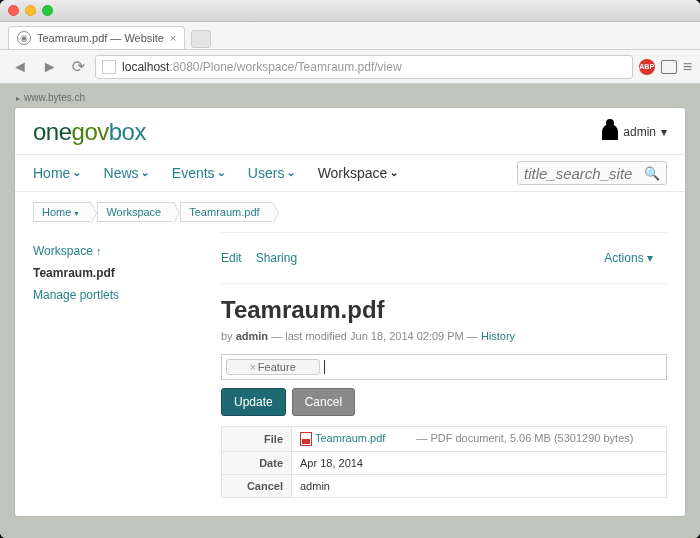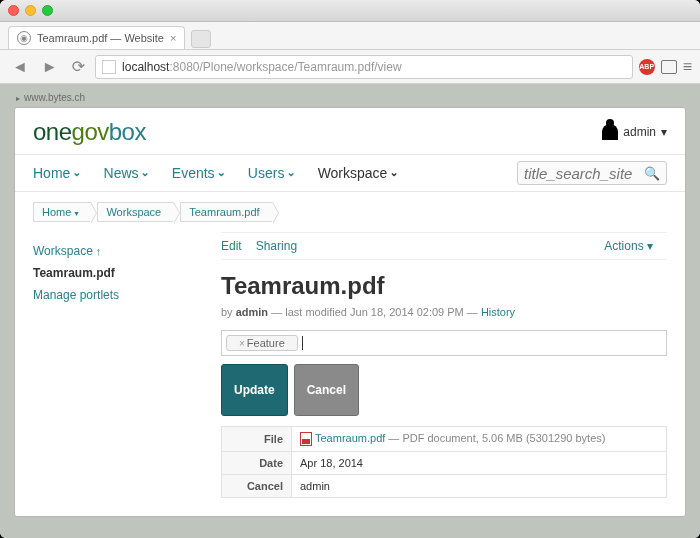--- a/index.html
+++ b/index.html
@@ -44,42 +44,42 @@
 .topnav .search input { border: none; outline: none; background: transparent; font-size: 15px; color: #999; font-style: italic; width: 120px; }
 .crumbs { padding: 10px 18px; display: flex; gap: 0; }
 .crumb { border: 1px solid #d9d9d9; padding: 3px 12px 3px 8px; font-size: 11px; color: #26808a; background: #fbfbfb; position: relative; margin-right: 6px; }
 .crumb::after { content:""; position:absolute; right:-6px; top:-1px; width:0; height:0; border-top:11px solid transparent; border-bottom:11px solid transparent; border-left:6px solid #fbfbfb; filter: drop-shadow(1px 0 0 #d9d9d9); }
 .body { display: flex; padding: 0 18px 18px 18px; gap: 18px; }
 .sidebar { width: 170px; padding-top: 8px; }
 .sidebar .item { padding: 4px 0; font-size: 12px; color: #26808a; cursor: pointer; }
 .sidebar .item.up::after { content: " ↑"; font-size: 11px; }
 .sidebar .item.current { color: #333; font-weight: bold; }
 .main { flex: 1; }
-.toolbar-line { display: flex; padding: 6px 0; border-top: 1px solid #eee; border-bottom: 1px solid #eee; font-size: 12px; text-align: center; }
+.toolbar-line { display: flex; padding: 18px 0; border-top: 1px solid #eee; border-bottom: 1px solid #eee; font-size: 12px; text-align: center; }
 .toolbar-line a { color: #26808a; text-decoration: none; margin-right: 14px; }
 .toolbar-line .actions { margin-left: auto; color: #26808a; }
 h1 { font-size: 24px; color: #333; margin: 12px 0 6px 0; font-weight: bold; }
 .byline { font-size: 11px; color: #888; margin-bottom: 12px; }
 .byline b { color: #555; font-weight: bold; }
 .byline a { color: #26808a; text-decoration: none; }
 .taginput { border: 1px solid #ccc; padding: 4px; display: flex; align-items: center; gap: 4px; margin-bottom: 8px; }
-.tag-chip { border: 1px solid #ccc; border-radius: 3px; padding: 1px 12px; font-size: 11px; color: #666; background: #f5f5f5; }
+.tag-chip { border: 1px solid #ccc; border-radius: 3px; padding: 1px 23px; font-size: 11px; color: #666; background: #f5f5f5; }
 .tag-chip .x { color: #999; margin-right: 2px; font-size: 10px; }
 .cursor { border-left: 1px solid #333; height: 14px; }
 .buttons { display: flex; gap: 6px; margin-bottom: 10px; }
-.btn { padding: 18px 12px; font-size: 12px; border-radius: 3px; border: 1px solid; cursor: pointer; font-weight: bold; }
+.btn { padding: 6px 12px; font-size: 12px; border-radius: 3px; border: 1px solid; cursor: pointer; }
 .btn.primary { background: #1f6a72; color: #fff; border-color: #165058; }
 .btn.secondary { background: #8a8a8a; color: #fff; border-color: #6f6f6f; }
 table.meta { border-collapse: collapse; width: 100%; font-size: 11px; }
 table.meta td { border: 1px solid #e2e2e2; padding: 5px 8px; }
 table.meta td.k { background: #f7f7f7; color: #555; font-weight: bold; text-align: right; width: 70px; }
 .file-link { color: #26808a; text-decoration: none; }
 .pdf-ico { display:inline-block; width:12px; height:14px; border:1px solid #c33; position:relative; margin-right:3px; vertical-align:middle; background:#fff; }
 .pdf-ico::after { content:""; position:absolute; bottom:1px; left:1px; right:1px; height:5px; background:#c33; }
-.filedesc { color: #888; }
+.filedesc { color: #888; padding-left: 28px; }
 </style>
 </head>
 <body>
 
 <div class="window">
   <div class="titlebar">
     <div class="tl-btn tl-close"></div>
     <div class="tl-btn tl-min"></div>
     <div class="tl-btn tl-max"></div>
   </div>

